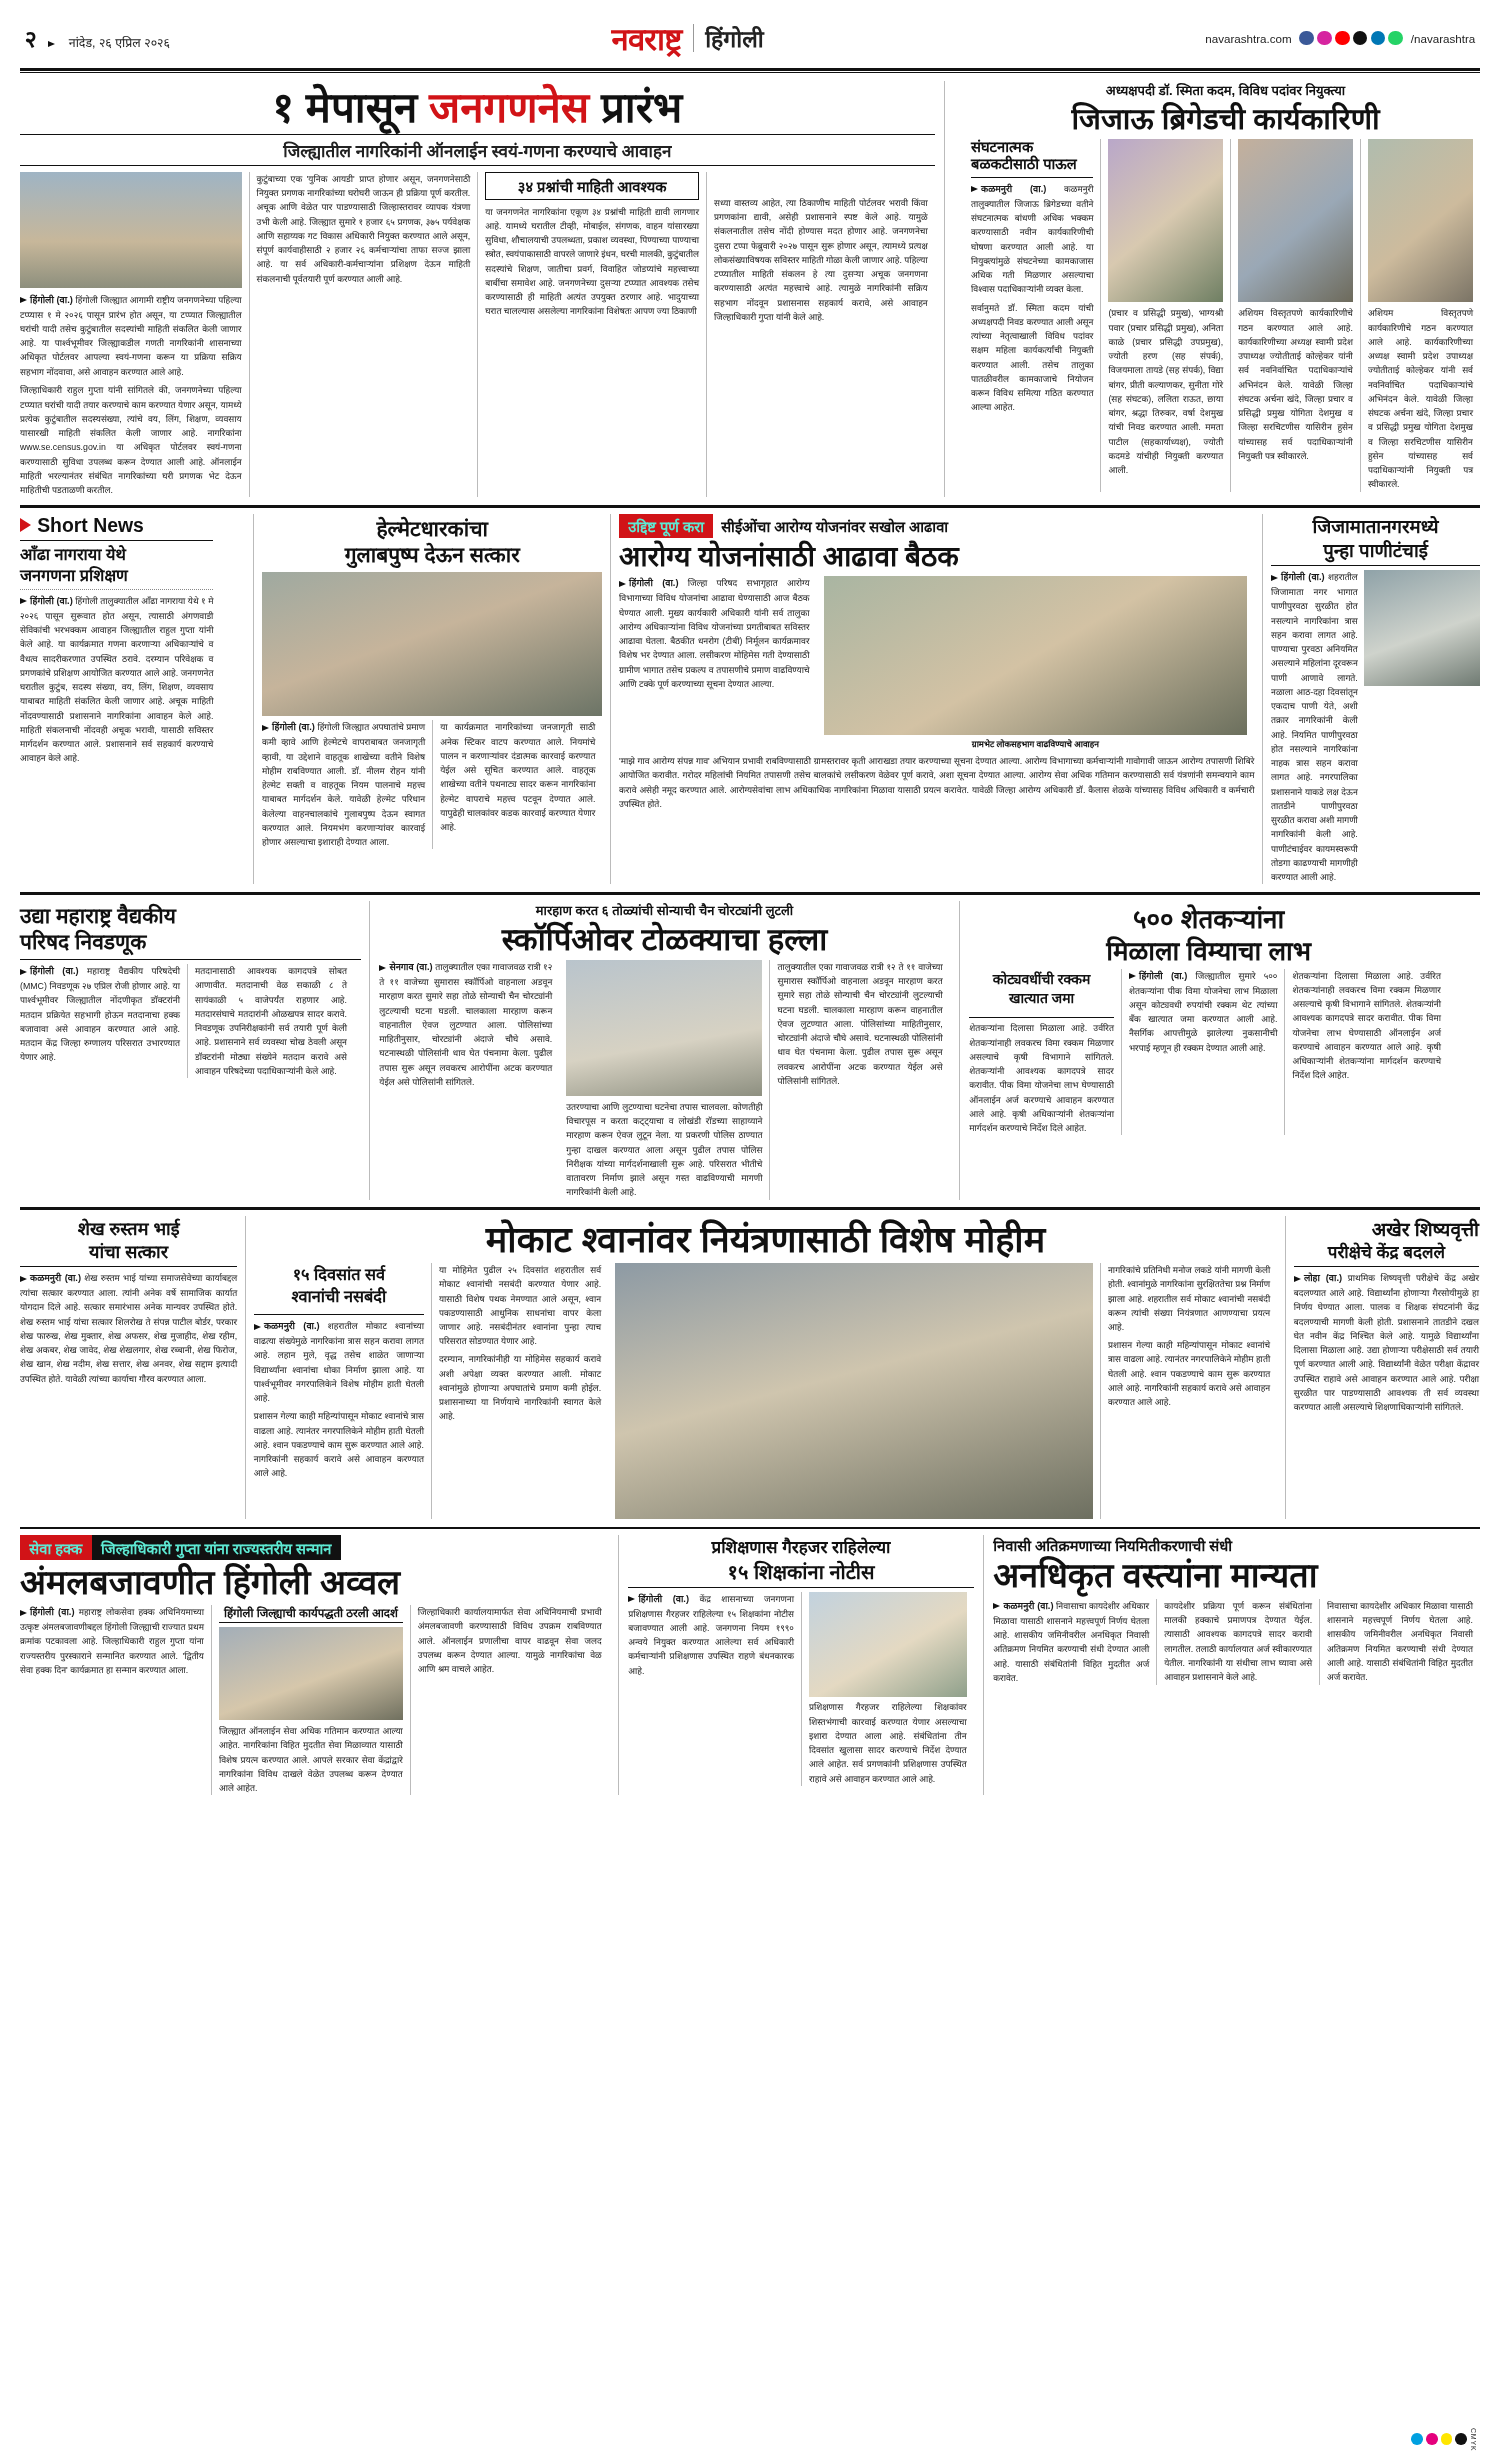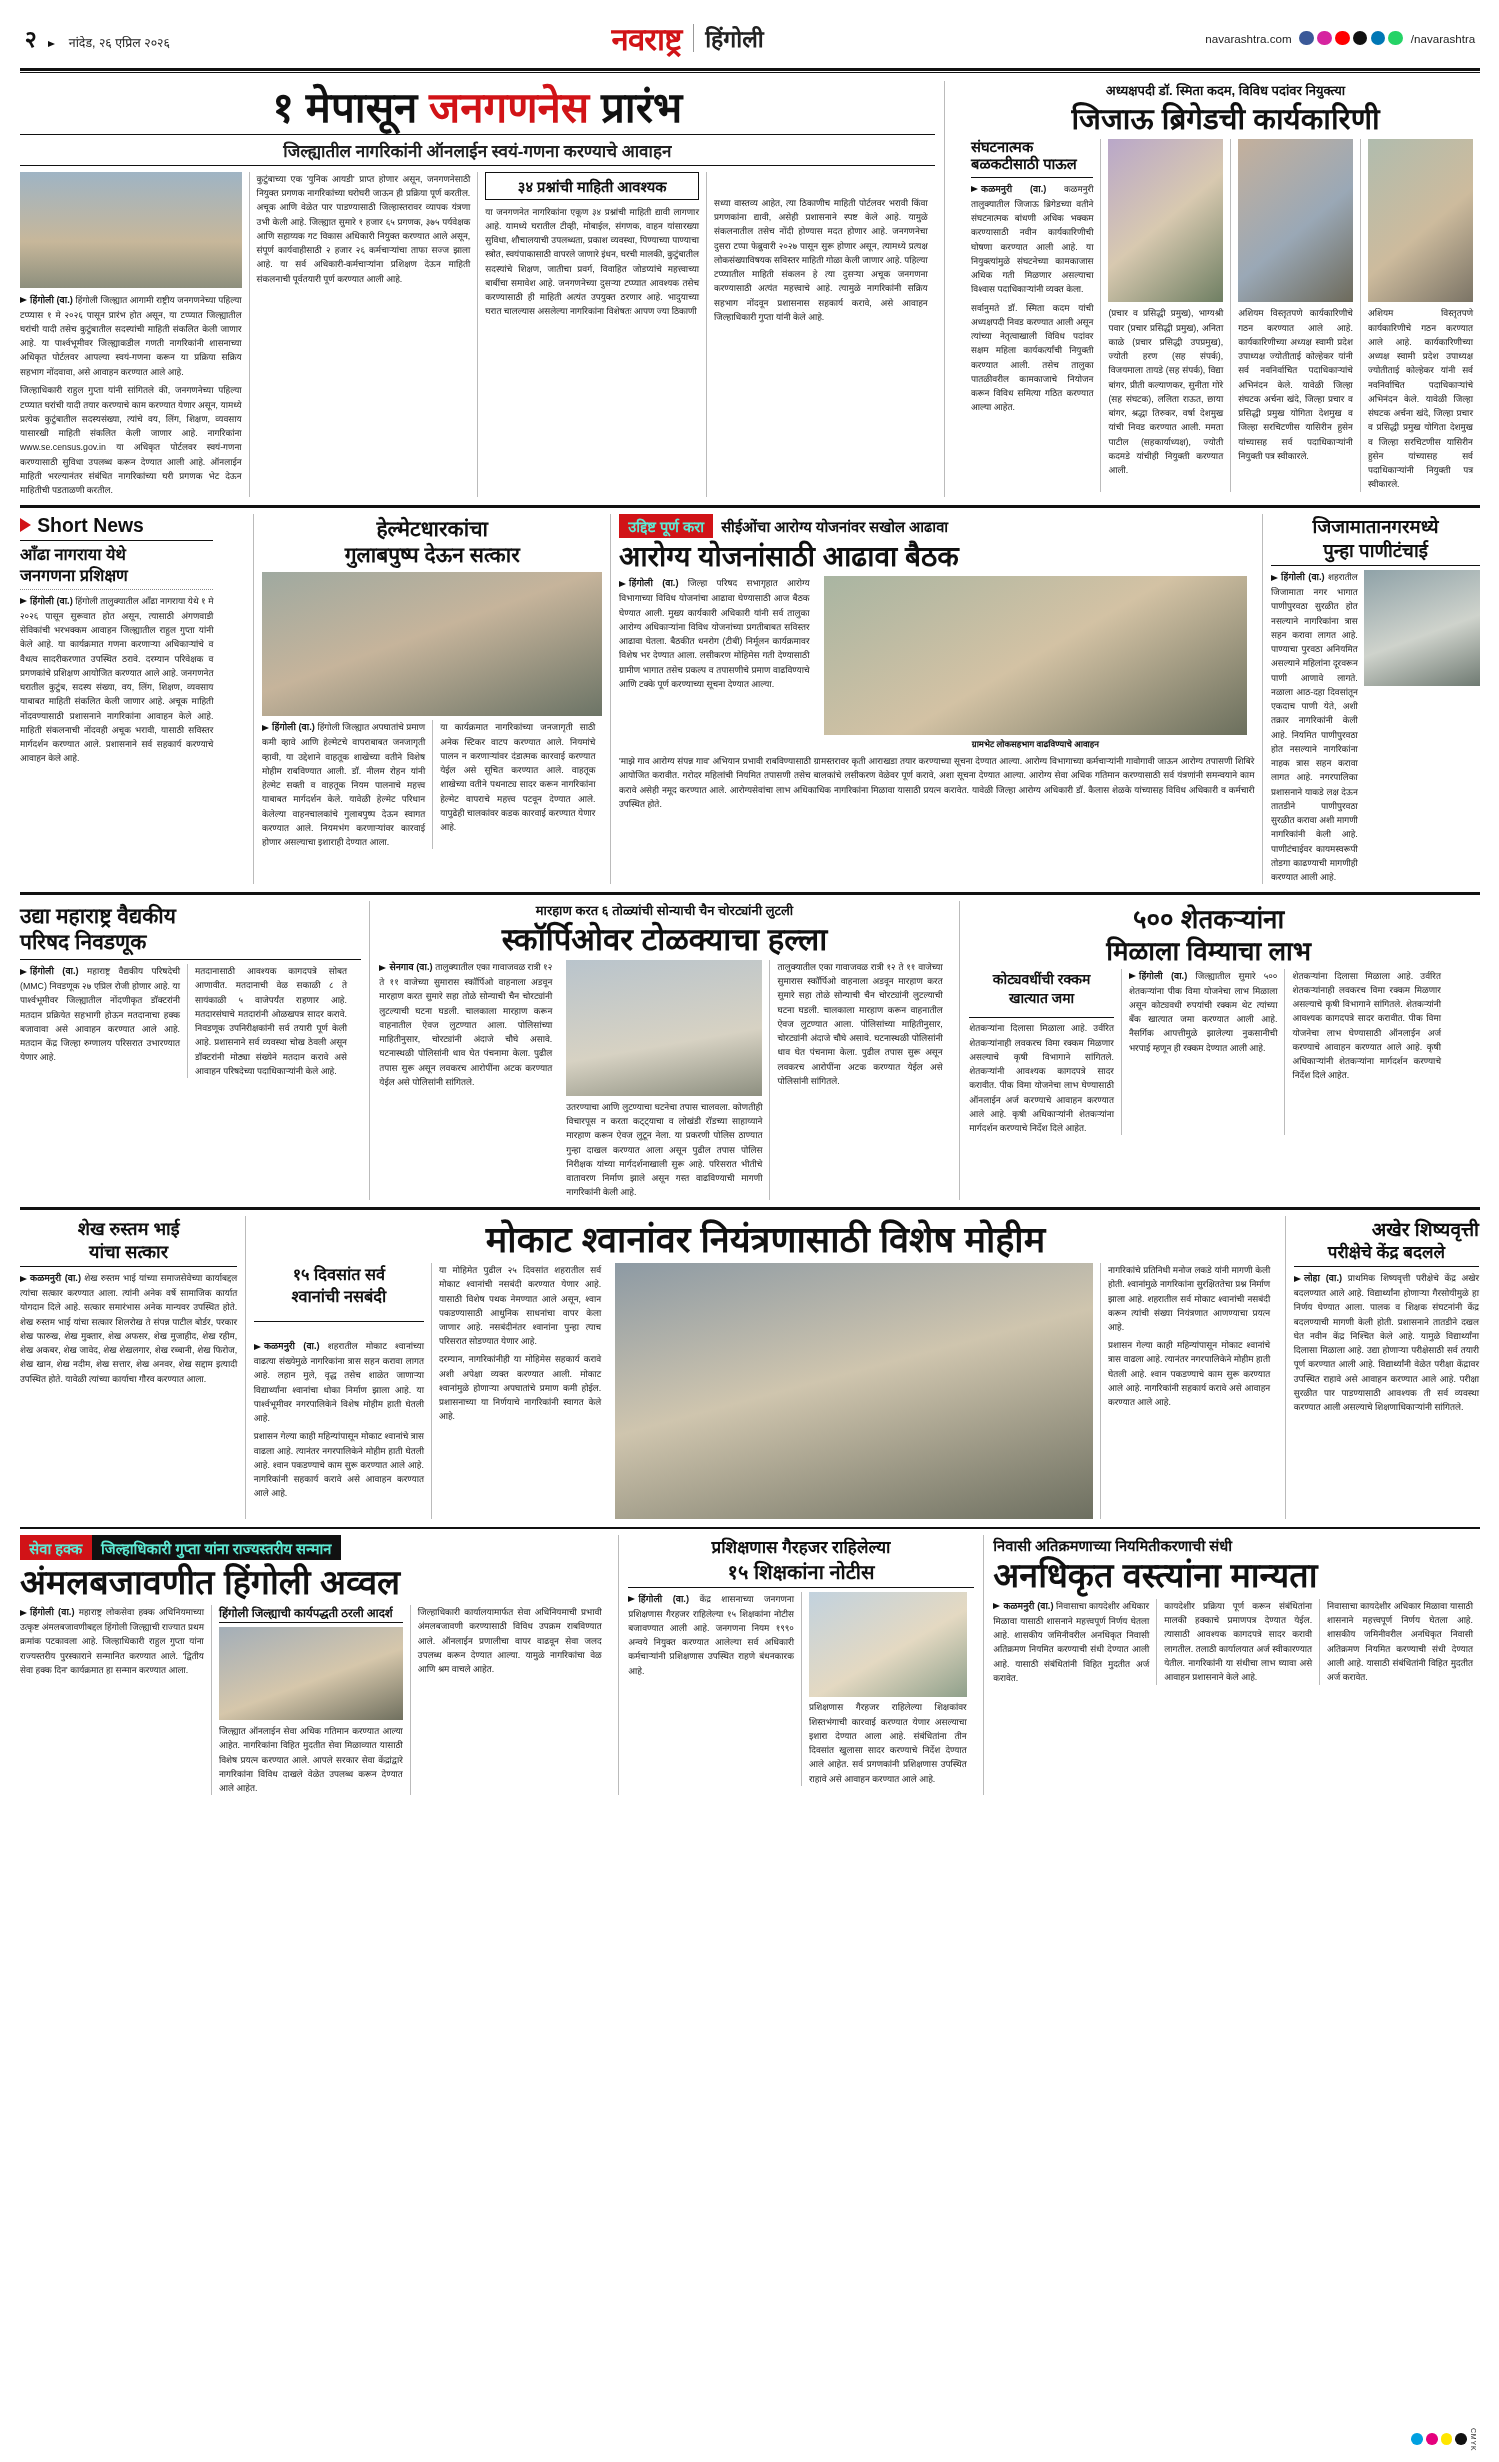--- a/index.html
+++ b/index.html
@@ -318,21 +318,21 @@
       <div class="body-txt">
         <span class="byline"><span class="tri"></span><span>कळमनुरी (वा.)</span></span>
         <span>शेख रुस्तम भाई यांच्या समाजसेवेच्या कार्याबद्दल त्यांचा सत्कार करण्यात आला. त्यांनी अनेक वर्षे सामाजिक कार्यात योगदान दिले आहे. सत्कार समारंभास अनेक मान्यवर उपस्थित होते. शेख रुस्तम भाई यांचा सत्कार शिलरोख ते संपन्न पाटील बोर्डर, परकार शेख फारुख, शेख मुक्तार, शेख अफसर, शेख मुजाहीद, शेख रहीम, शेख अकबर, शेख जावेद, शेख शेखलगार, शेख रब्बानी, शेख फिरोज, शेख खान, शेख नदीम, शेख सत्तार, शेख अनवर, शेख सद्दाम इत्यादी उपस्थित होते. यावेळी त्यांच्या कार्याचा गौरव करण्यात आला.</span>
       </div>
     </div>
 
     <div class="col-rule" style="width:1040px;padding:0 7.8px;">
       <h1 class="hl" style="text-align:center;font-size:36px;">मोकाट श्वानांवर नियंत्रणासाठी विशेष मोहीम</h1>
       <div class="grid" style="margin-top:3.1px;">
         <div class="cell" style="width:179px;padding-left:0;">
-          <div style="font-size:16.3px;font-weight:bold;text-align:center;border-bottom:0.8px solid #111;padding-bottom:14px;margin-bottom:17px;">
+          <div style="font-size:16.3px;font-weight:bold;text-align:center;border-bottom:0.8px solid #111;padding-bottom:7px;margin-bottom:4px;">
             <div>१५ दिवसांत सर्व</div>
             <div>श्वानांची नसबंदी</div>
           </div>
           <div class="body-txt">
             <span class="byline"><span class="tri"></span><span>कळमनुरी (वा.)</span></span>
             <span>शहरातील मोकाट श्वानांच्या वाढत्या संख्येमुळे नागरिकांना त्रास सहन करावा लागत आहे. लहान मुले, वृद्ध तसेच शाळेत जाणाऱ्या विद्यार्थ्यांना श्वानांचा धोका निर्माण झाला आहे. या पार्श्वभूमीवर नगरपालिकेने विशेष मोहीम हाती घेतली आहे.</span>
           </div>
           <div class="body-txt" style="margin-top:3.9px;">प्रशासन गेल्या काही महिन्यांपासून मोकाट श्वानांचे त्रास वाढला आहे. त्यानंतर नगरपालिकेने मोहीम हाती घेतली आहे. श्वान पकडण्याचे काम सुरू करण्यात आले आहे. नागरिकांनी सहकार्य करावे असे आवाहन करण्यात आले आहे.</div>
         </div>
         <div class="cell col-rule" style="width:179px;">
@@ -371,21 +371,21 @@
       </div>
       <h1 class="hl" style="font-size:34px;margin-top:4.7px;">अंमलबजावणीत हिंगोली अव्वल</h1>
       <div class="grid">
         <div class="cell" style="width:194px;padding-left:0;">
           <div class="body-txt">
             <span class="byline"><span class="tri"></span><span>हिंगोली (वा.)</span></span>
             <span>महाराष्ट्र लोकसेवा हक्क अधिनियमाच्या उत्कृष्ट अंमलबजावणीबद्दल हिंगोली जिल्ह्याची राज्यात प्रथम क्रमांक पटकावला आहे. जिल्हाधिकारी राहुल गुप्ता यांना राज्यस्तरीय पुरस्काराने सन्मानित करण्यात आले. 'द्वितीय सेवा हक्क दिन' कार्यक्रमात हा सन्मान करण्यात आला.</span>
           </div>
         </div>
         <div class="cell col-rule" style="width:202px;">
-          <div style="font-size:11.6px;font-weight:bold;border-bottom:0.8px solid #111;padding-bottom:2.3px;margin-bottom:3.9px;">हिंगोली जिल्ह्याची कार्यपद्धती ठरली आदर्श</div>
+          <div style="font-size:11.6px;font-weight:bold;border-bottom:0.8px solid #111;padding-bottom:2.3px;margin-bottom:3.9px;text-align:center;">हिंगोली जिल्ह्याची कार्यपद्धती ठरली आदर्श</div>
           <div class="photo" style="height:93px;margin-bottom:3.9px;background:linear-gradient(160deg,#a3aeb8,#d6c7ab 55%,#70705f);"></div>
           <div class="body-txt">जिल्ह्यात ऑनलाईन सेवा अधिक गतिमान करण्यात आल्या आहेत. नागरिकांना विहित मुदतीत सेवा मिळाव्यात यासाठी विशेष प्रयत्न करण्यात आले. आपले सरकार सेवा केंद्रांद्वारे नागरिकांना विविध दाखले वेळेत उपलब्ध करून देण्यात आले आहेत.</div>
         </div>
         <div class="cell col-rule" style="width:202px;">
           <div class="body-txt">जिल्हाधिकारी कार्यालयामार्फत सेवा अधिनियमाची प्रभावी अंमलबजावणी करण्यासाठी विविध उपक्रम राबविण्यात आले. ऑनलाईन प्रणालीचा वापर वाढवून सेवा जलद उपलब्ध करून देण्यात आल्या. यामुळे नागरिकांचा वेळ आणि श्रम वाचले आहेत.</div>
         </div>
       </div>
     </div>
 
     <div class="col-rule" style="width:365px;padding:0 9.3px;">

